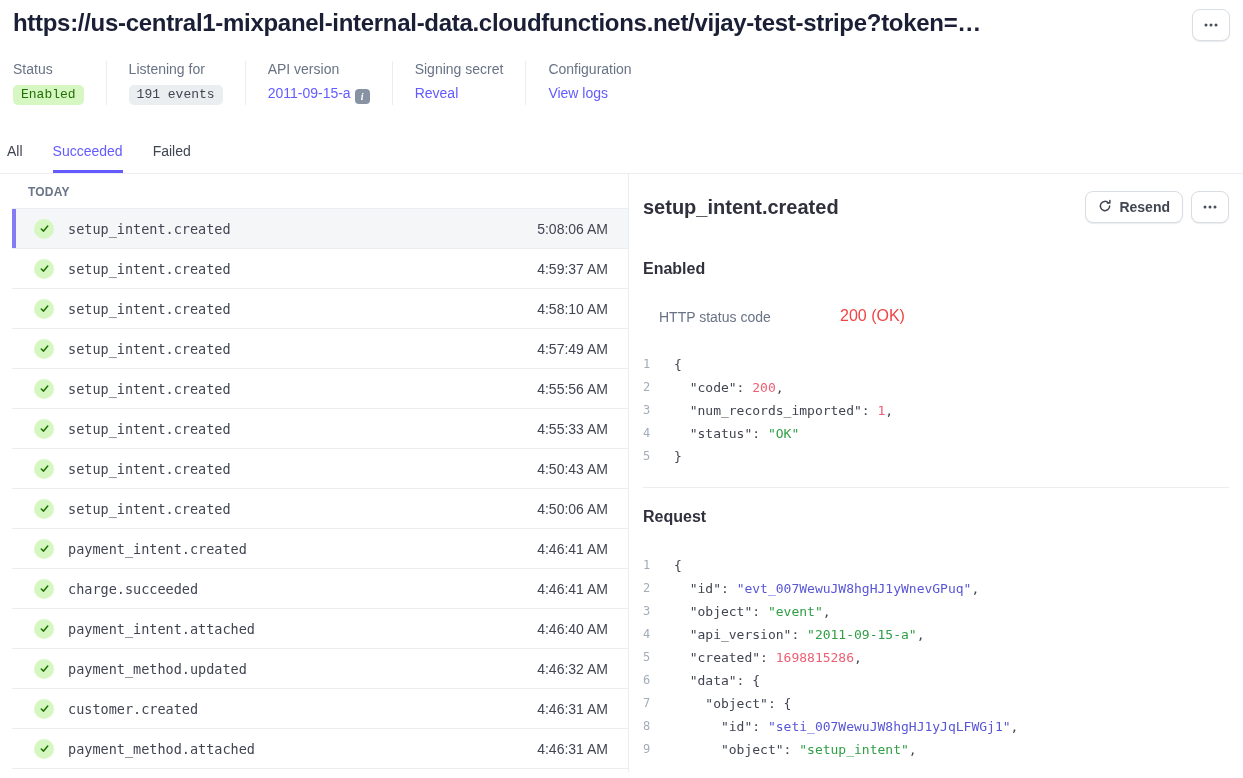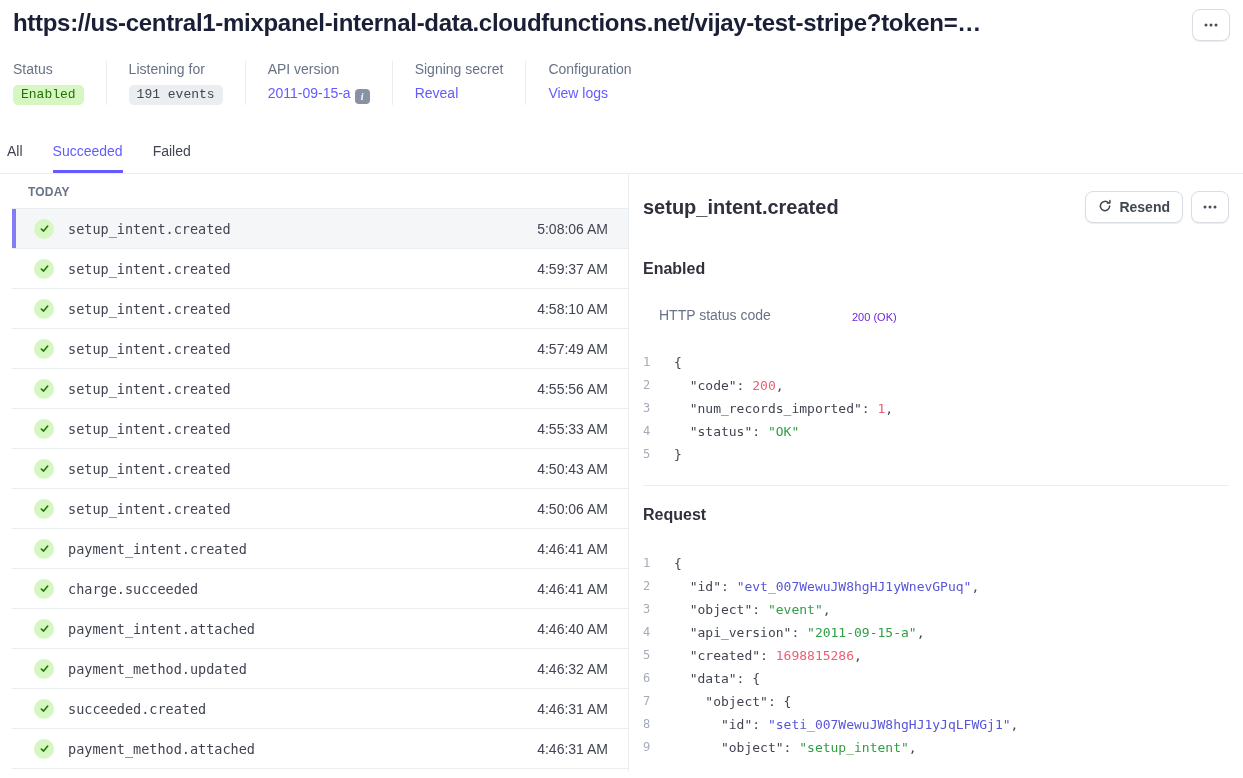--- a/index.html
+++ b/index.html
@@ -59,21 +59,21 @@
   .detail-header { display:flex; justify-content:space-between; align-items:center; }
   .detail-title { font-size:20px; font-weight:700; color:#30313d; }
   .detail-actions { display:flex; gap:8px; }
   .btn { display:inline-flex; align-items:center; gap:7px; height:32px; padding:0 12px;
     background:#fff; border:1px solid #d8dee4; border-radius:8px; cursor:pointer;
     font-size:14px; font-weight:600; color:#414552; font-family:"Liberation Sans",sans-serif;
     box-shadow:0 1px 1px rgba(0,0,0,.08); }
   .section-heading { font-size:16px; font-weight:700; color:#30313d; margin-top:37px; }
   .kv-row { display:flex; align-items:flex-end; margin-top:29px; padding-left:16px; }
   .kv-label { width:181px; flex:none; font-size:14px; color:#687385; }
-  .kv-value { font-size:11px; color:#6d28d9;margin-left:12px; }
+  .kv-value { font-size:16px; color:#ef4444; }
   .code-block { margin-top:28px; }
   .code-line { display:flex; line-height:23px; }
   .ln { width:14px; flex:none; text-align:left; margin-right:17px;
     font-family:"DejaVu Sans Mono", monospace; font-size:12px; color:#a3acb9; }
   .code { font-family:"DejaVu Sans Mono", monospace; font-size:13px; white-space:pre;
     color:#414552; }
   .code .p   { color:#414552; }
   .code .num { color:#ec5f74; }
   .code .str { color:#2f9e44; }
   .code .id  { color:#5856d6; }
@@ -238,21 +238,21 @@
             </span>
             <span class="ev-name">payment_method.updated</span>
             <span class="ev-time">4:46:32 AM</span>
           </div>
           <div class="event-row">
             <span class="check">
               <svg width="11" height="11" viewBox="0 0 12 12">
                 <path d="M2.5 6.5 L5 8.8 L9.5 3.4" fill="none" stroke="#217005" stroke-width="1.7" stroke-linecap="round" stroke-linejoin="round"></path>
               </svg>
             </span>
-            <span class="ev-name">succeeded.created</span>
+            <span class="ev-name">customer.created</span>
             <span class="ev-time">4:46:31 AM</span>
           </div>
           <div class="event-row">
             <span class="check">
               <svg width="11" height="11" viewBox="0 0 12 12">
                 <path d="M2.5 6.5 L5 8.8 L9.5 3.4" fill="none" stroke="#217005" stroke-width="1.7" stroke-linecap="round" stroke-linejoin="round"></path>
               </svg>
             </span>
             <span class="ev-name">payment_method.attached</span>
             <span class="ev-time">4:46:31 AM</span>

